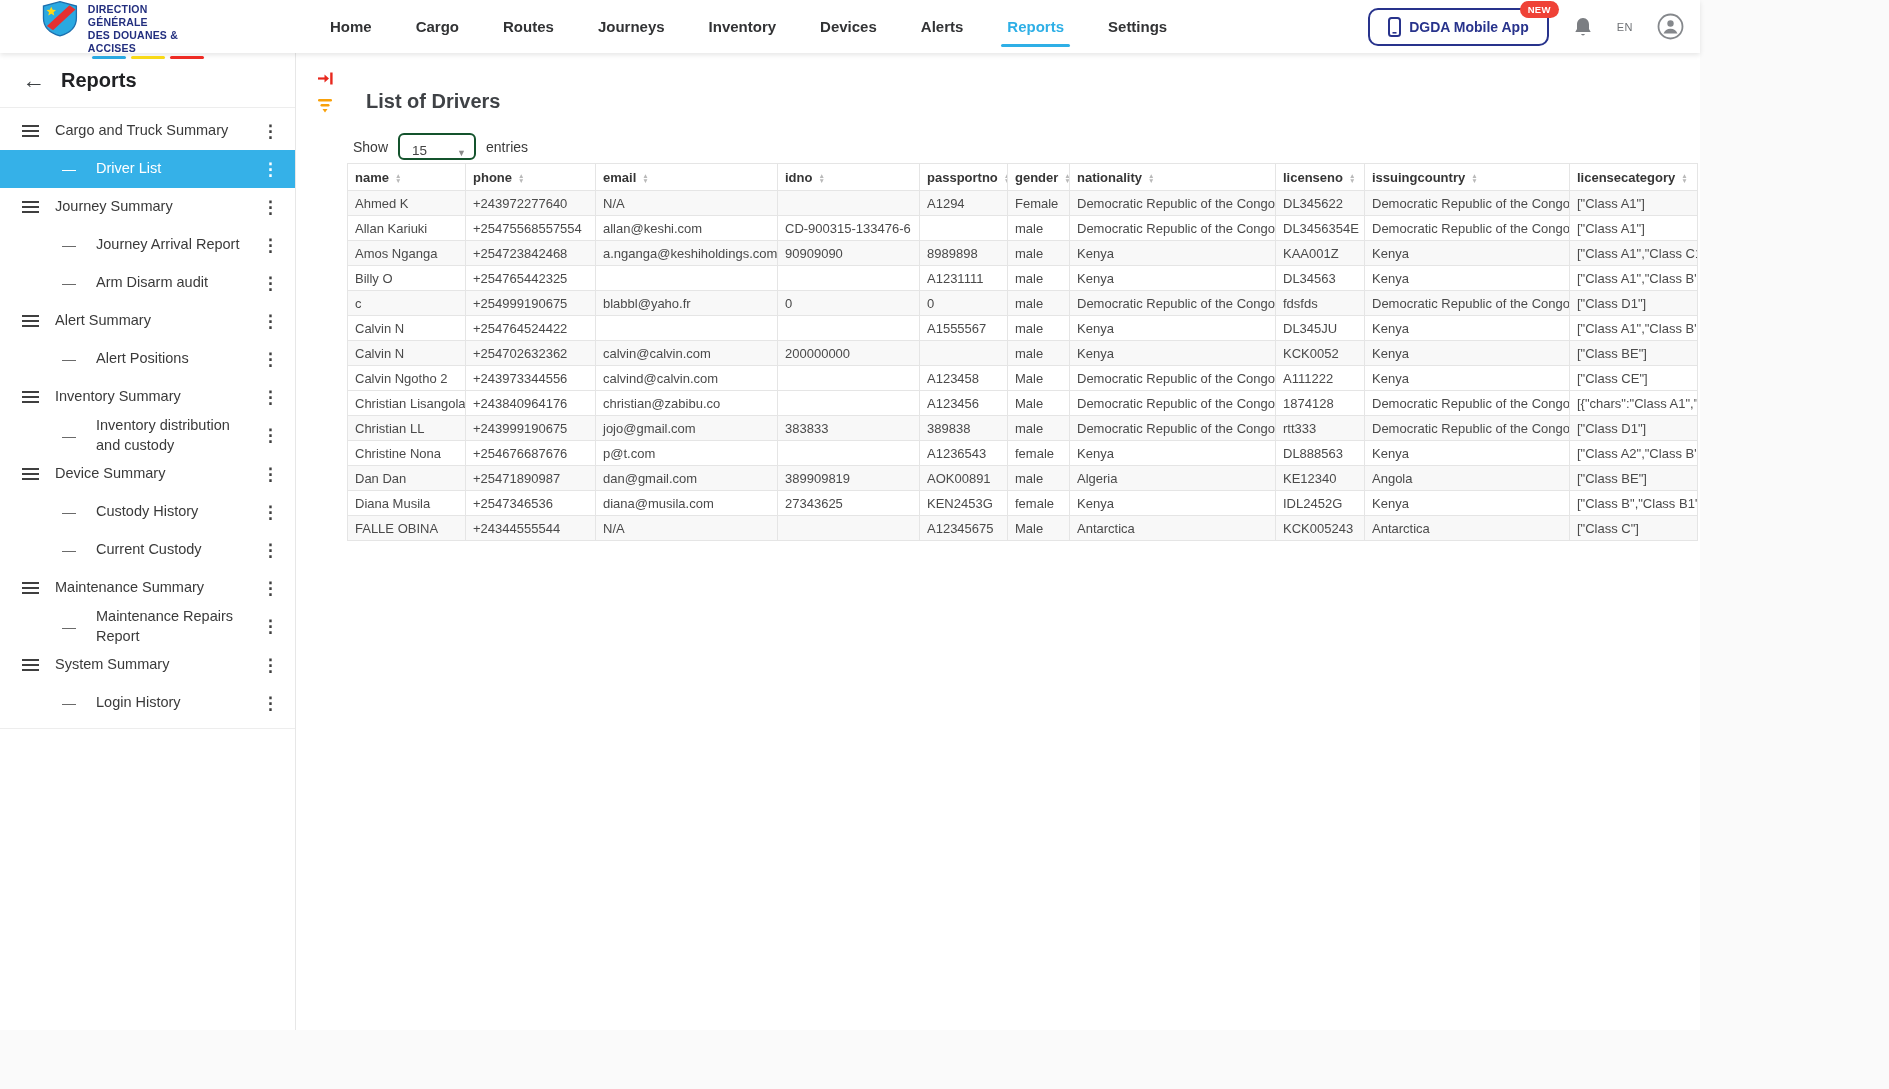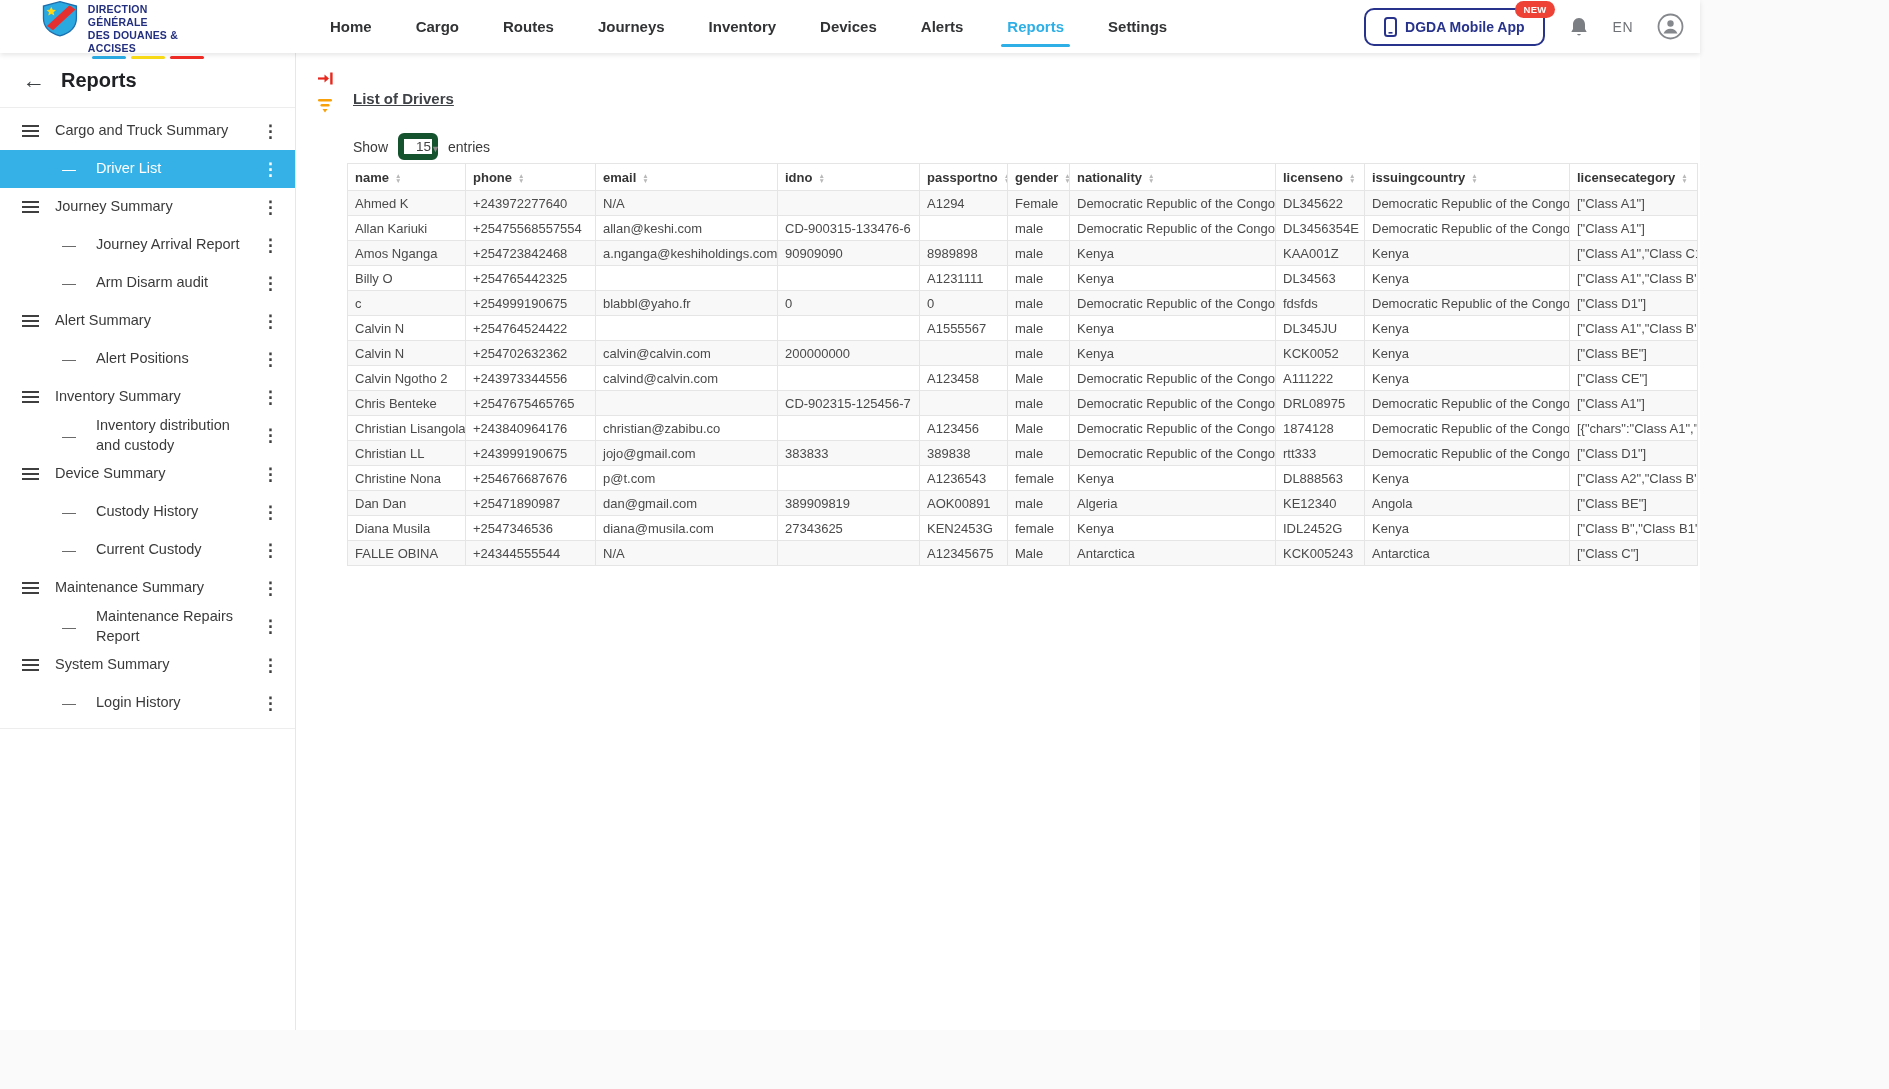--- a/index.html
+++ b/index.html
@@ -20,21 +20,21 @@
   .nav-item.active { color:#2eafe6; }
   .nav-item.active::after { content:""; position:absolute; left:-6px; right:-6px; bottom:-12px; height:3px;
                             background:#2eafe6; border-radius:2px; }
 
   .topbar-right { margin-left:auto; display:flex; align-items:center; gap:24px; padding-right:16px; }
   .mobile-app-btn { position:relative; display:flex; align-items:center; gap:8px; height:38px; padding:0 18px;
                     border:2.5px solid #28338c; border-radius:10px; background:#fff; cursor:pointer;
                     font-size:14px; font-weight:bold; color:#28338c; white-space:nowrap; }
   .new-badge { position:absolute; top:-9px; right:-12px; background:#ef4237; color:#fff; font-size:9.5px;
                font-weight:bold; padding:3px 8px; border-radius:10px; letter-spacing:.3px; }
-  .lang { font-size:14px; color:#6f7276; letter-spacing:.5px; cursor:pointer; }
+  .lang { font-size:11px; color:#6f7276; letter-spacing:.5px; cursor:pointer; }
   .icon-btn { cursor:pointer; display:flex; align-items:center; }
 
   
   .sidebar { position:absolute; top:53px; left:0; width:296px; height:977px; background:#fff;
              border-right:1px solid #e7e7e7; }
   .sidebar-header { display:flex; align-items:center; height:54px; padding-left:22px; }
   .back-arrow { font-size:23px; color:#3c4043; cursor:pointer; line-height:1; }
   .sidebar-title { font-size:20px; font-weight:bold; color:#202124; margin-left:16px; }
   .report-tree { border-top:1px solid #ededed; border-bottom:1px solid #ededed; padding:4px 0 6px; }
   .tree-row { display:flex; align-items:center; min-height:38px; cursor:pointer; color:#3a3a3a; font-size:14.5px; }
@@ -45,25 +45,25 @@
   .dash { width:22px; flex:0 0 22px; color:#6a6a6a; font-size:14px; }
   .tree-row.active .dash { color:#fff; }
   .tree-label { margin-left:16px; line-height:1.35; padding-right:6px; }
   .tree-row.child .tree-label { margin-left:12px; }
   .kebab { margin-left:auto; margin-right:16px; font-size:17px; font-weight:bold; color:#3f3f3f; }
   .tree-row.active .kebab { color:#fff; }
 
   
   .content { position:absolute; left:296px; top:53px; width:1404px; height:977px; background:#fff; }
   .gutter-icon { position:absolute; left:21px; cursor:pointer; }
-  .page-title { position:absolute; left:57px; top:37px; font-size:15px; font-weight:bold; color:#3f4246;text-decoration:underline; }
+  .page-title { position:absolute; left:70px; top:37px; font-size:20px; font-weight:bold; color:#3f4246; }
   .show-row { position:absolute; left:57px; top:80px; display:flex; align-items:center; gap:10px;
               font-size:14px; color:#3a3a3a; }
-  .page-size { display:flex; align-items:flex-end; justify-content:space-between; width:40px; height:27px;
-               border:6px solid #14532d; border-radius:6px; padding:0 8px 0 12px; font-size:13.5px;
+  .page-size { display:flex; align-items:flex-end; justify-content:space-between; width:78px; height:27px;
+               border:2px solid #14532d; border-radius:6px; padding:0 8px 0 12px; font-size:13.5px;
                color:#444; cursor:pointer; background:#fff; }
   .page-size .chev { font-size:9px; color:#8a8a8a; }
 
   table.drivers { position:absolute; left:51px; top:110px; width:1350px; border-collapse:collapse;
                   table-layout:fixed; font-size:13px; }
   table.drivers th, table.drivers td { border:1px solid #e5e5e5; overflow:hidden; white-space:nowrap;
                   text-align:left; padding:0 6px 0 7px; }
   table.drivers th { height:27px; font-weight:bold; color:#363636; background:#fff; }
   table.drivers td { height:25px; color:#4a4a4a; }
   table.drivers tr.alt td { background:#f8f8f8; }
@@ -365,32 +365,20 @@
             <td>+243973344556</td>
             <td>calvind@calvin.com</td>
             <td></td>
             <td>A123458</td>
             <td>Male</td>
             <td>Democratic Republic of the Congo</td>
             <td>A111222</td>
             <td>Kenya</td>
             <td>["Class CE"]</td>
           </tr>
-          <tr class="alt">
-            <td>Chris Benteke</td>
-            <td>+2547675465765</td>
-            <td></td>
-            <td>CD-902315-125456-7</td>
-            <td></td>
-            <td>male</td>
-            <td>Democratic Republic of the Congo</td>
-            <td>DRL08975</td>
-            <td>Democratic Republic of the Congo</td>
-            <td>["Class A1"]</td>
-          </tr>
           <tr>
             <td>Christian Lisangola</td>
             <td>+243840964176</td>
             <td>christian@zabibu.co</td>
             <td></td>
             <td>A123456</td>
             <td>Male</td>
             <td>Democratic Republic of the Congo</td>
             <td>1874128</td>
             <td>Democratic Republic of the Congo</td>

